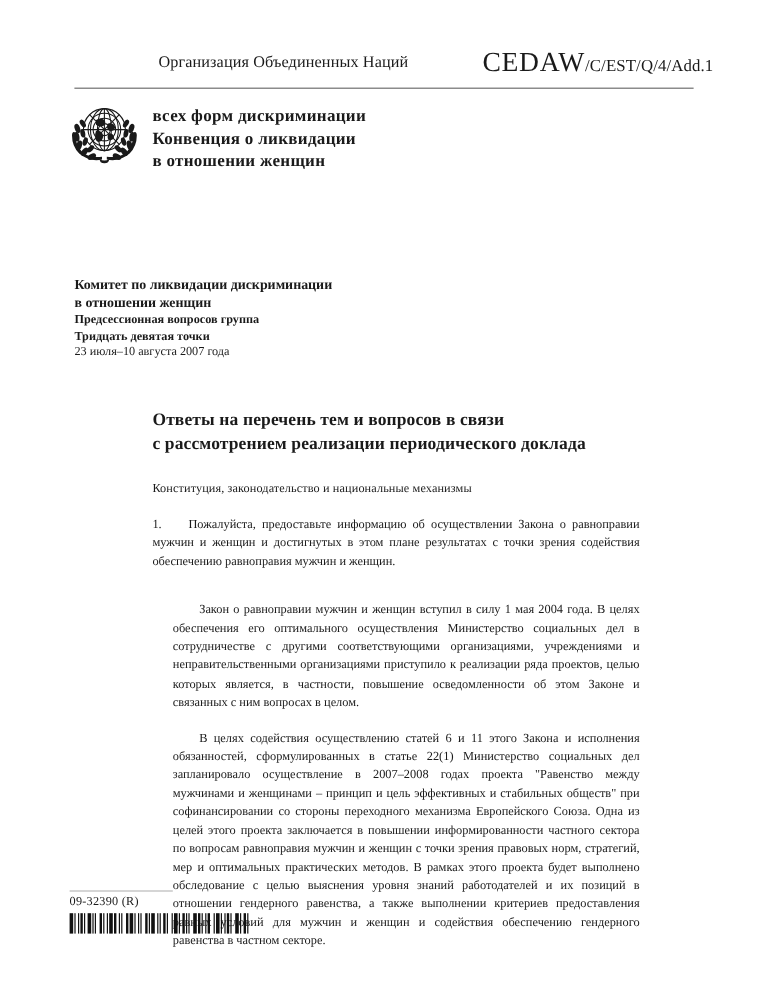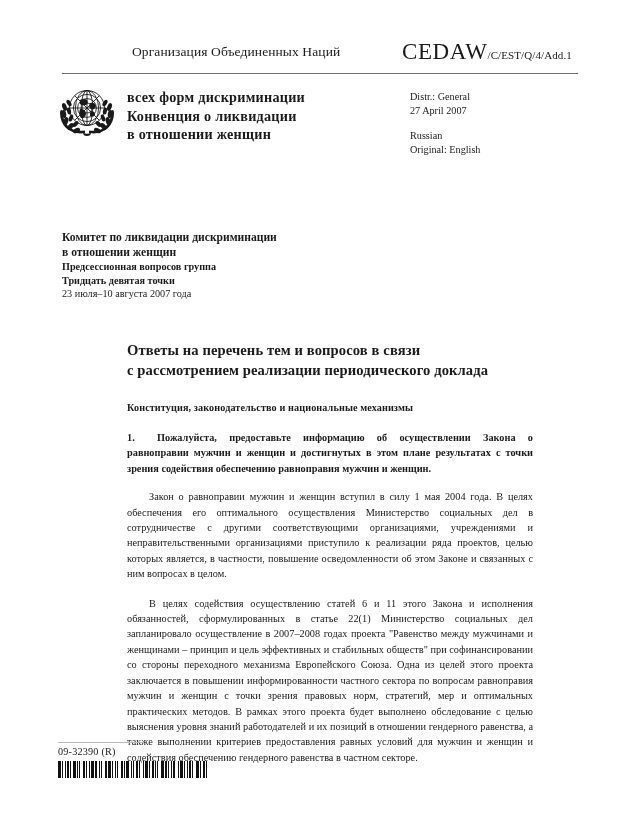--- a/index.html
+++ b/index.html
@@ -48,21 +48,21 @@
     position: absolute;
     left: 340px;
     top: -5px;
     white-space: nowrap;
   }
   .symbol-main {
     font-size: 23px;
     letter-spacing: 0.6px;
   }
   .symbol-suffix {
-    font-size: 11px;
+    font-size: 14px;
     letter-spacing: 0.1px;
     margin-top: 45px;
   }
   .masthead-rule {
     position: absolute;
     left: 62px;
     top: 73px;
     width: 516px;
     height: 0;
     border-top: 1.6px solid #6f6f6f;
@@ -142,43 +142,43 @@
   }
 
   .country {
     font-size: 11.8px;
     font-weight: bold;
     margin: 0 0 20px 0;
   }
 
   .section-head {
     font-size: 10.2px;
-    font-weight: bold;
+    font-weight: normal;
     margin: 0 0 17px 0;
     letter-spacing: 0.1px;
   }
 
   .question {
     font-size: 10.3px;
-    font-weight: bold;
+    font-weight: normal;
     line-height: 15.4px;
     text-align: justify;
-    margin: 0 0 13px 0;
+    margin: 0 0 25px 0;
   }
   .question .qnum {
     display: inline-block;
     width: 30px;
   }
 
   .body-par {
     font-size: 10.3px;
     line-height: 15.4px;
     text-align: justify;
     text-indent: 22px;
-    margin: 0 0 14px 0;
+    margin: 0 0 14px 17px;
   }
 
   
   .footer-rule {
     position: absolute;
     left: 58px;
     top: 742px;
     width: 86px;
     height: 0;
     border-top: 1px solid #b9b9b9;
@@ -273,27 +273,20 @@
       </g>
     </svg>
   </div>
 
   <div class="conv-title">
     <div>всех форм дискриминации</div>
     <div>Конвенция о ликвидации</div>
     <div>в отношении женщин</div>
   </div>
 
-  <div class="distr">
-    <div>Distr.: General</div>
-    <div>27 April 2007</div>
-    <div class="gap"></div>
-    <div>Russian</div>
-    <div>Original: English</div>
-  </div>
 
   <div class="committee">
     <div class="l1">Комитет по ликвидации дискриминации</div>
     <div class="l2">в отношении женщин</div>
     <div class="l3">Предсессионная вопросов группа</div>
     <div class="l4">Тридцать девятая точки</div>
     <div class="l5">23 июля–10 августа 2007 года</div>
   </div>
 
   <div class="content">

